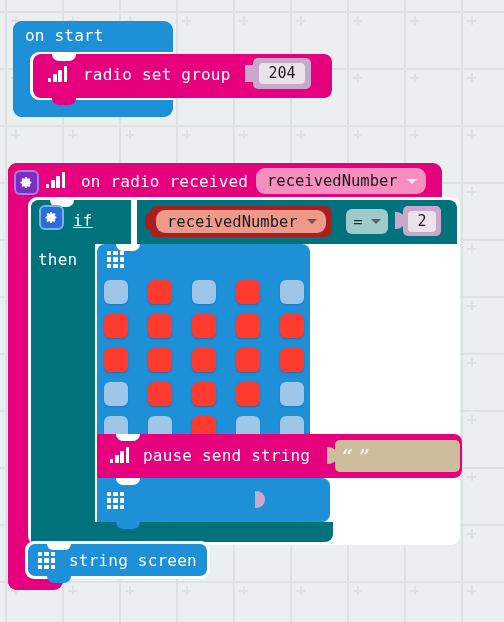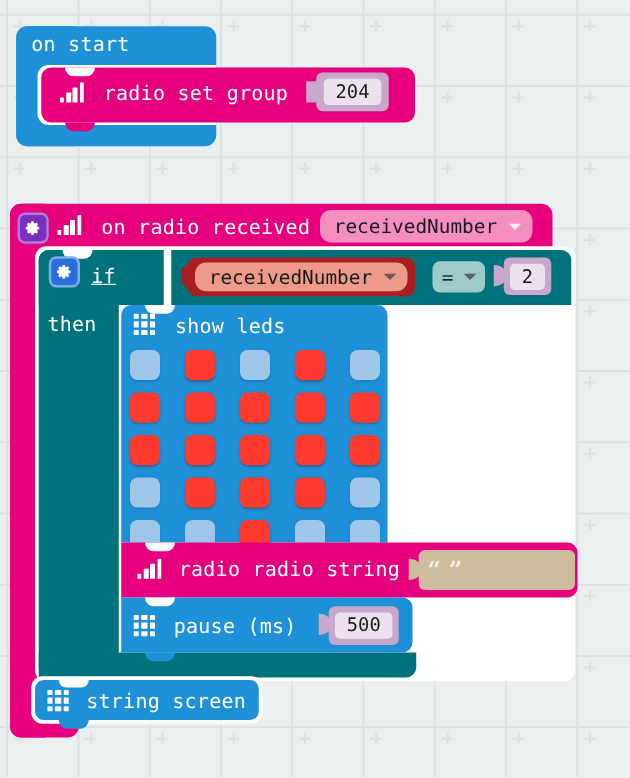--- a/index.html
+++ b/index.html
@@ -436,21 +436,20 @@
     <span></span>
       <span></span>
       <span></span>
     <span></span>
       <span></span>
       <span></span>
     <span></span>
       <span></span>
       <span></span>
   </div>
-  <div class="lbl" style="position:absolute; left:140px; top:251px;">show leds</div>
 
   <div id="led-matrix" style="left:104px; top:280px;">
       <div class="led off"></div>
       <div class="led on"></div>
       <div class="led off"></div>
       <div class="led on"></div>
       <div class="led off"></div>
       <div class="led on"></div>
       <div class="led on"></div>
       <div class="led on"></div>
@@ -475,21 +474,21 @@
 
   <div class="blk c-pink" style="left:97px; top:434px; width:365px; height:44px; border-radius:0 8px 8px 0;"></div>
   <div class="blk" style="left:116px; top:434px; width:24px; height:7px; background:#ffffff; border-radius:0 0 10px 10px;"></div>
 
   <div class="icon-radio" style="left:110px; top:447px;">
     <i></i>
       <i></i>
       <i></i>
       <i></i>
   </div>
-  <div class="lbl" style="position:absolute; left:143px; top:446px;">radio radio string</div>
+  <div class="lbl" style="position:absolute; left:143px; top:446px;">pause send string</div>
 
   <div class="plug" style="left:327px; top:447px; width:10px; height:17px; background:#CDBD9D;"></div>
   <div class="field-str" style="left:335px; top:440px; width:125px; height:32px;">
     <span class="q">“</span>
     <span class="q">”</span>
   </div>
 
   <div class="blk c-blue" style="left:97px; top:478px; width:233px; height:44px; border-radius:0 8px 8px 0;"></div>
   <div class="blk" style="left:116px; top:478px; width:24px; height:7px; background:#ffffff; border-radius:0 0 10px 10px;"></div>
   <div class="blk c-blue" style="left:116px; top:522px; width:24px; height:7px; border-radius:0 0 10px 10px;"></div>
@@ -498,26 +497,22 @@
     <span></span>
       <span></span>
       <span></span>
     <span></span>
       <span></span>
       <span></span>
     <span></span>
       <span></span>
       <span></span>
   </div>
-  <div class="lbl" style="position:absolute; left:139px; top:491px;">pause (ms)</div>
 
   <div class="plug" style="left:255px; top:491px; width:10px; height:17px; background:#C8A8CB;"></div>
-  <div class="field-num" style="left:263px; top:485px; width:56px; height:31px;">
-    <span>500</span>
-  </div>
 
   <div class="blk" style="left:25px; top:541px; width:185px; height:38px; background:#ffffff; border-radius:9px;"></div>
   <div class="blk c-blue" style="left:28px; top:544px; width:179px; height:32px; border-radius:7px;"></div>
   <div class="blk" style="left:47px; top:544px; width:24px; height:6px; background:#ffffff; border-radius:0 0 10px 10px;"></div>
   <div class="blk c-blue" style="left:47px; top:576px; width:24px; height:7px; border-radius:0 0 10px 10px;"></div>
 
   <div class="icon-grid3" style="left:38px; top:552px;">
     <span></span>
       <span></span>
       <span></span>

